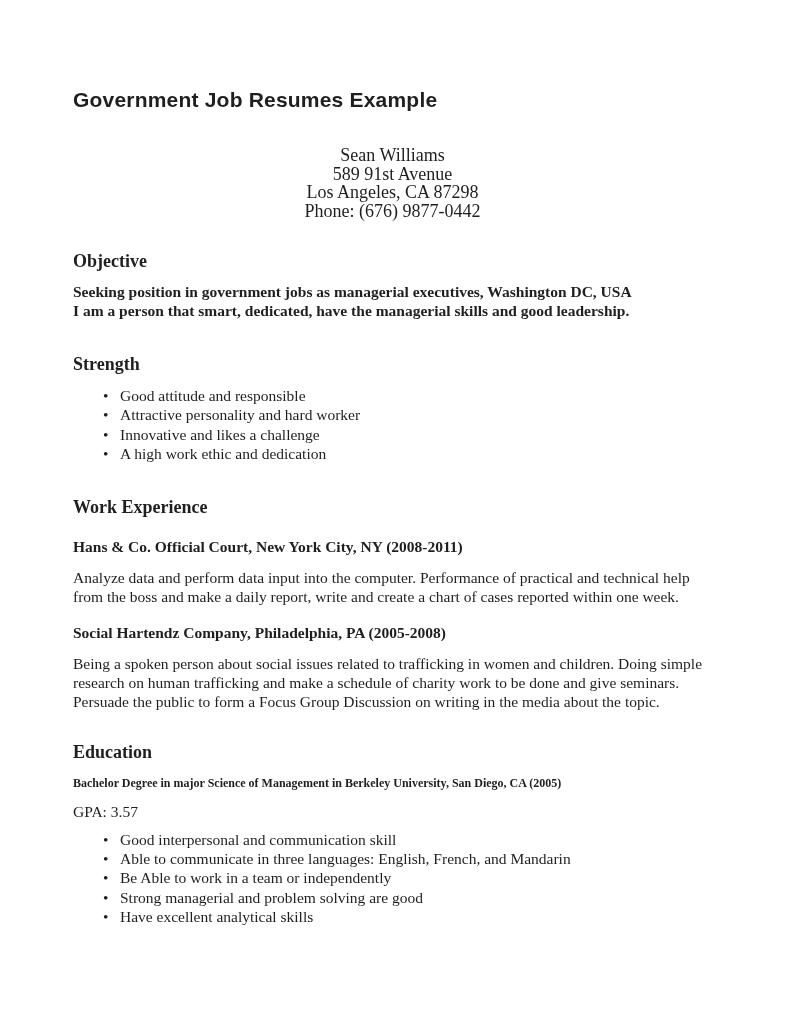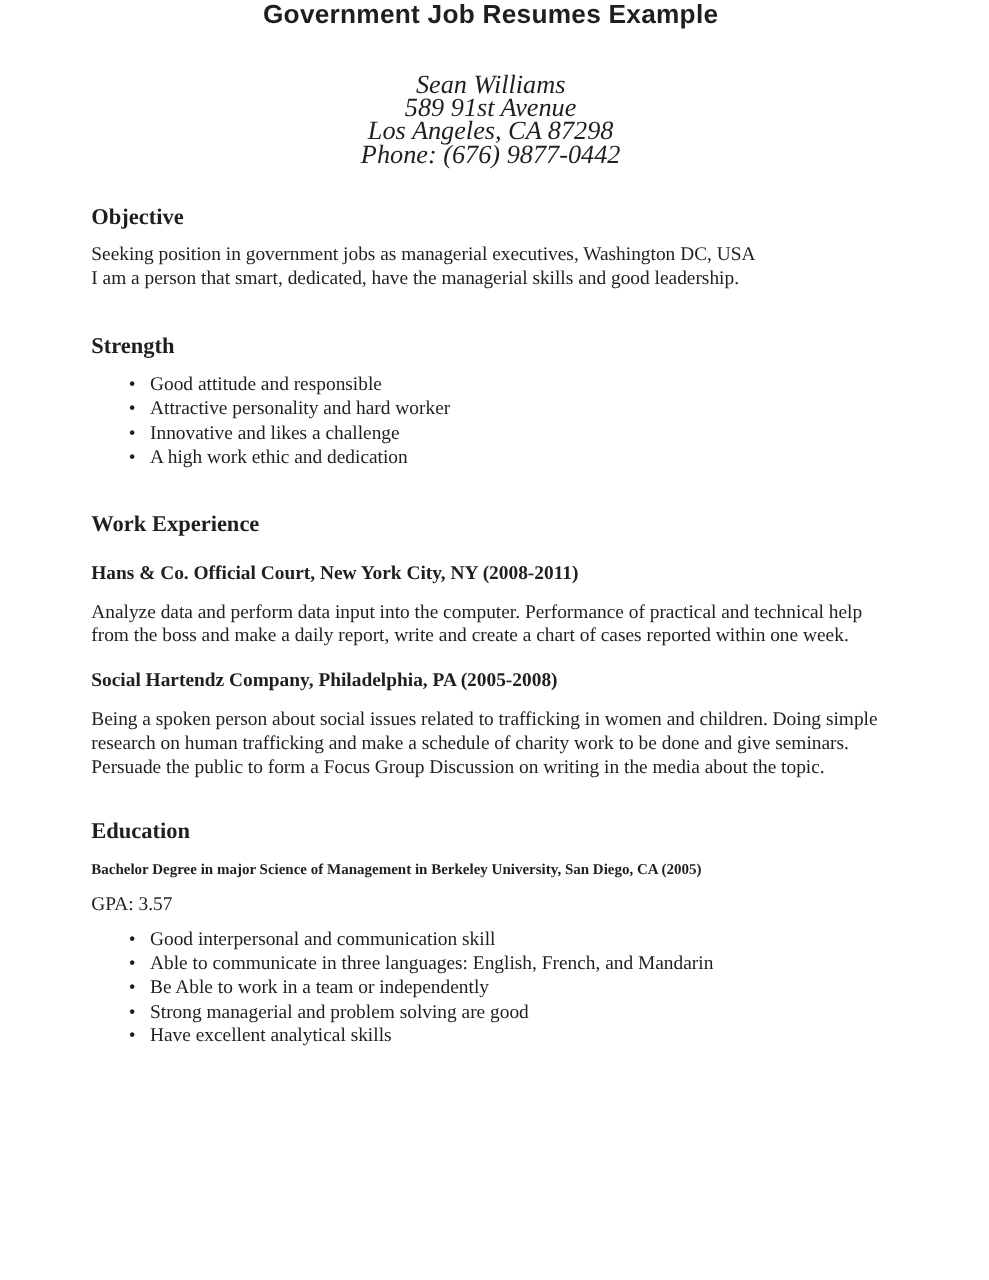--- a/index.html
+++ b/index.html
@@ -17,41 +17,41 @@
     width: 791px;
     min-height: 1024px;
     padding: 0 79px 40px 73px;
     background: #ffffff;
   }
   .doc-title {
     font-family: "Liberation Sans", "DejaVu Sans", sans-serif;
     font-weight: bold;
     font-size: 21px;
     line-height: 24px;
-    text-align: center;
+    text-align: left;
+    padding-top: 88px;
     letter-spacing: 0.2px;
   }
   .contact {
     margin-top: 34px;
     text-align: center;
-    font-size: 21px;
+    font-size: 18px;
     line-height: 18.5px;
-    font-style: italic;
   }
   .section-heading {
     font-weight: bold;
     font-size: 18px;
     line-height: 26px;
   }
   .objective-heading   { margin-top: 28px; }
   .strength-heading    { margin-top: 31px; }
   .work-heading        { margin-top: 30px; }
   .education-heading   { margin-top: 28px; }
   .skills-heading      { margin-top: 26px; }
-  .para { margin-top: 8px; }
+  .para { margin-top: 8px; font-weight: bold; }
   .bullet-list {
     list-style: none;
     margin-top: 9px;
   }
   .bullet-list li {
     padding-left: 47px;
     position: relative;
     line-height: 19.4px;
   }
   .bullet-list li::before {

